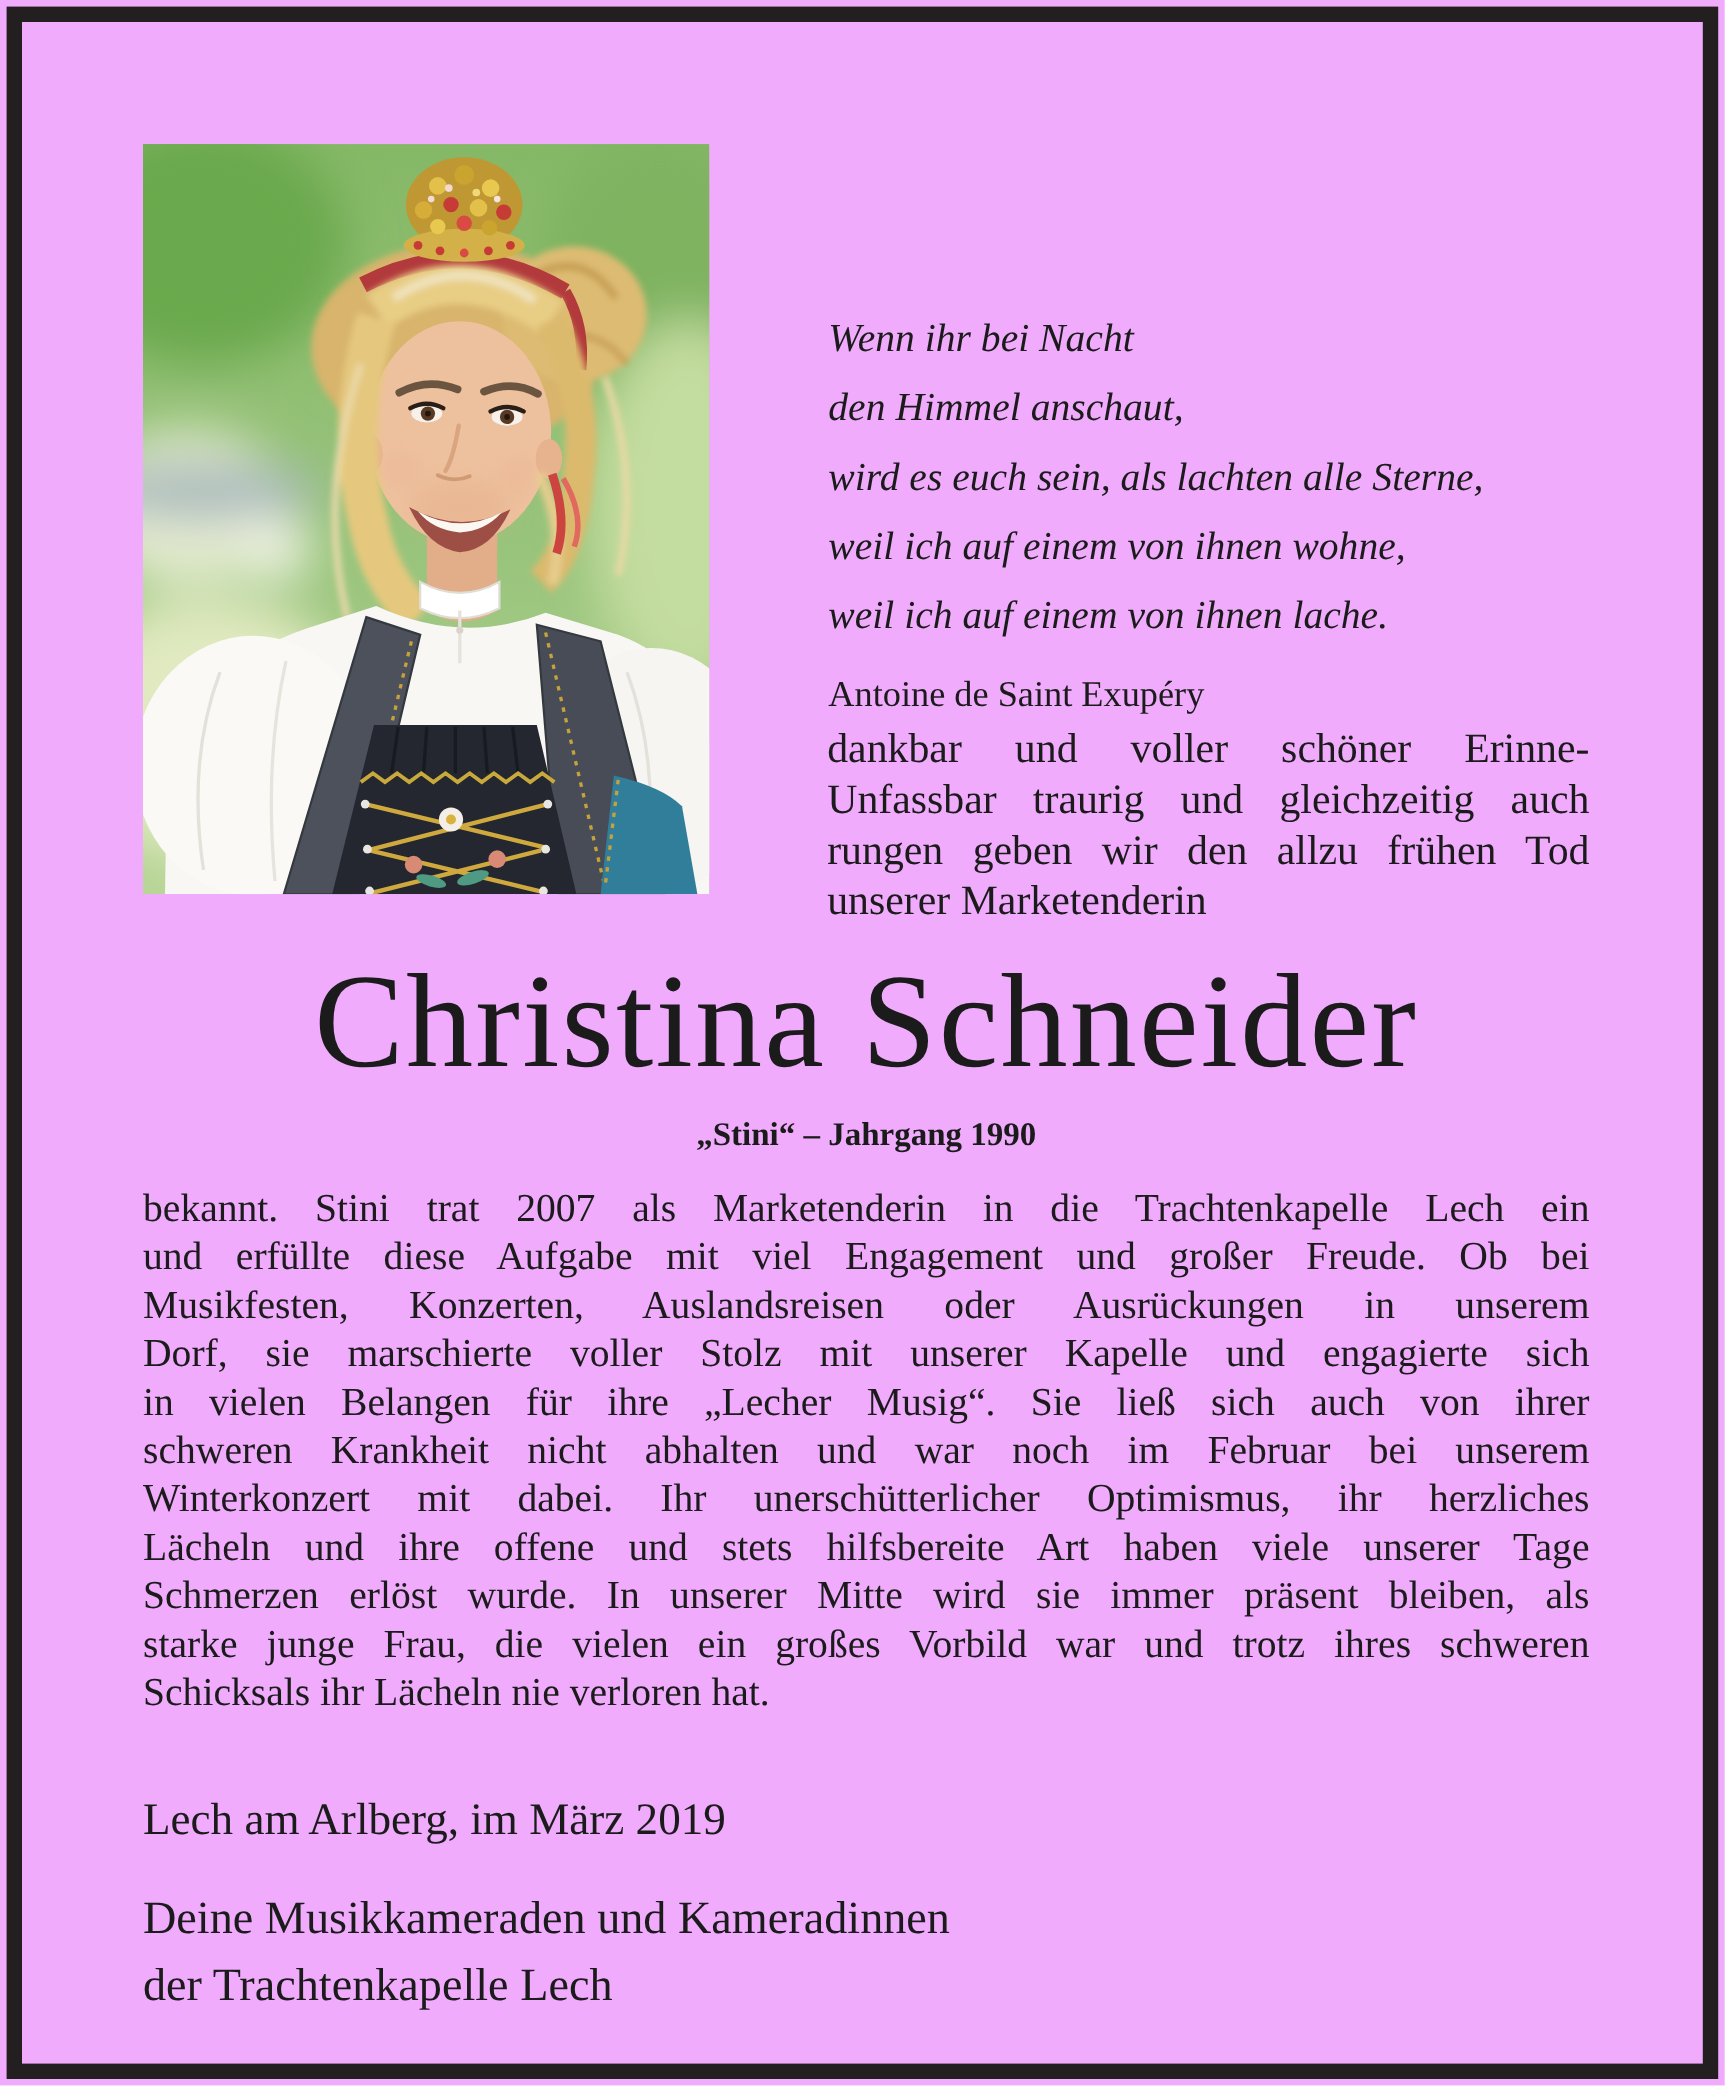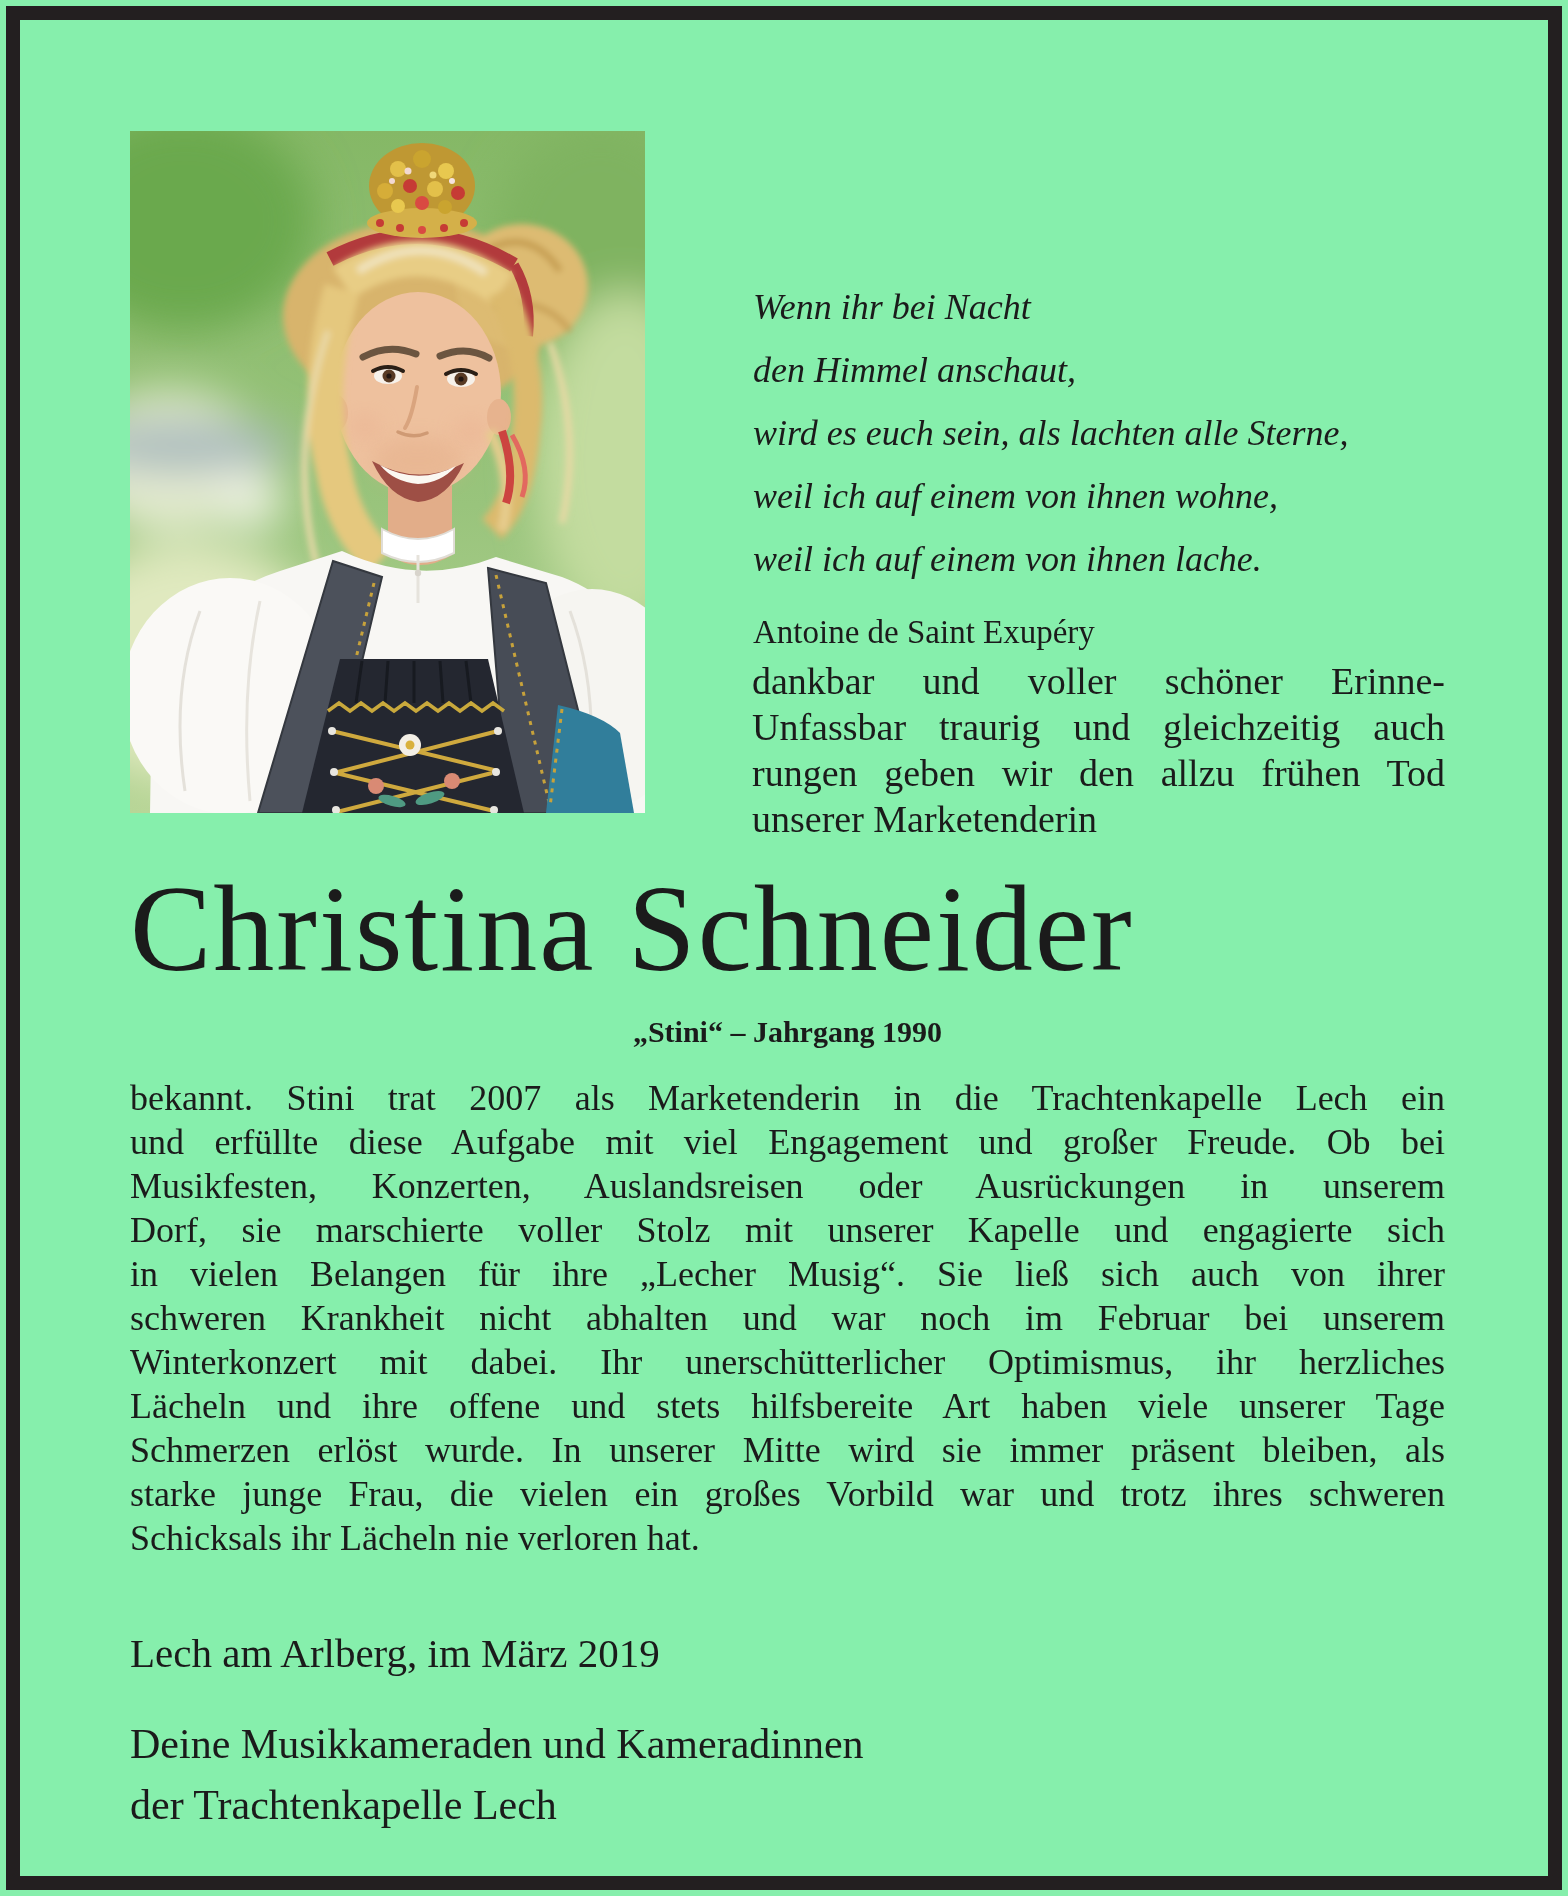--- a/index.html
+++ b/index.html
@@ -1,19 +1,19 @@
 <!DOCTYPE html>
 <html><head>
 <meta charset="utf-8">
 <style>
   html,body{margin:0;padding:0;background:#ffffff;}
   .sheet{
     position:relative;
     width:1568px;height:1896px;
-    background:#86efac;
+    background:#f0abfc;
     font-family:"Liberation Serif", serif;
     color:#1b1b1b;
     overflow:hidden;
   }
   .frame{
     position:absolute;
     left:6px;top:6px;right:6px;bottom:6px;
     border:14px solid #231f20;
     pointer-events:none;
   }
@@ -33,21 +33,21 @@
     position:absolute;left:753px;top:612px;width:640px;
     font-size:33px;line-height:40px;
   }
   .intro{
     position:absolute;left:752px;top:658px;width:693px;
     font-size:38px;line-height:46px;
   }
   .intro .jline{text-align:justify;text-align-last:justify;}
   .deceased-name{
     position:absolute;left:130px;top:864px;width:1315px;
-    margin:0;text-align:left;
+    margin:0;text-align:center;
     font-size:122px;line-height:130px;font-weight:400;
     letter-spacing:2px;
   }
   .subtitle{
     position:absolute;left:130px;top:1006px;width:1315px;
     text-align:center;font-weight:700;
     font-size:30px;line-height:52px;
   }
   .bodytext{
     position:absolute;left:130px;top:1076px;width:1315px;

